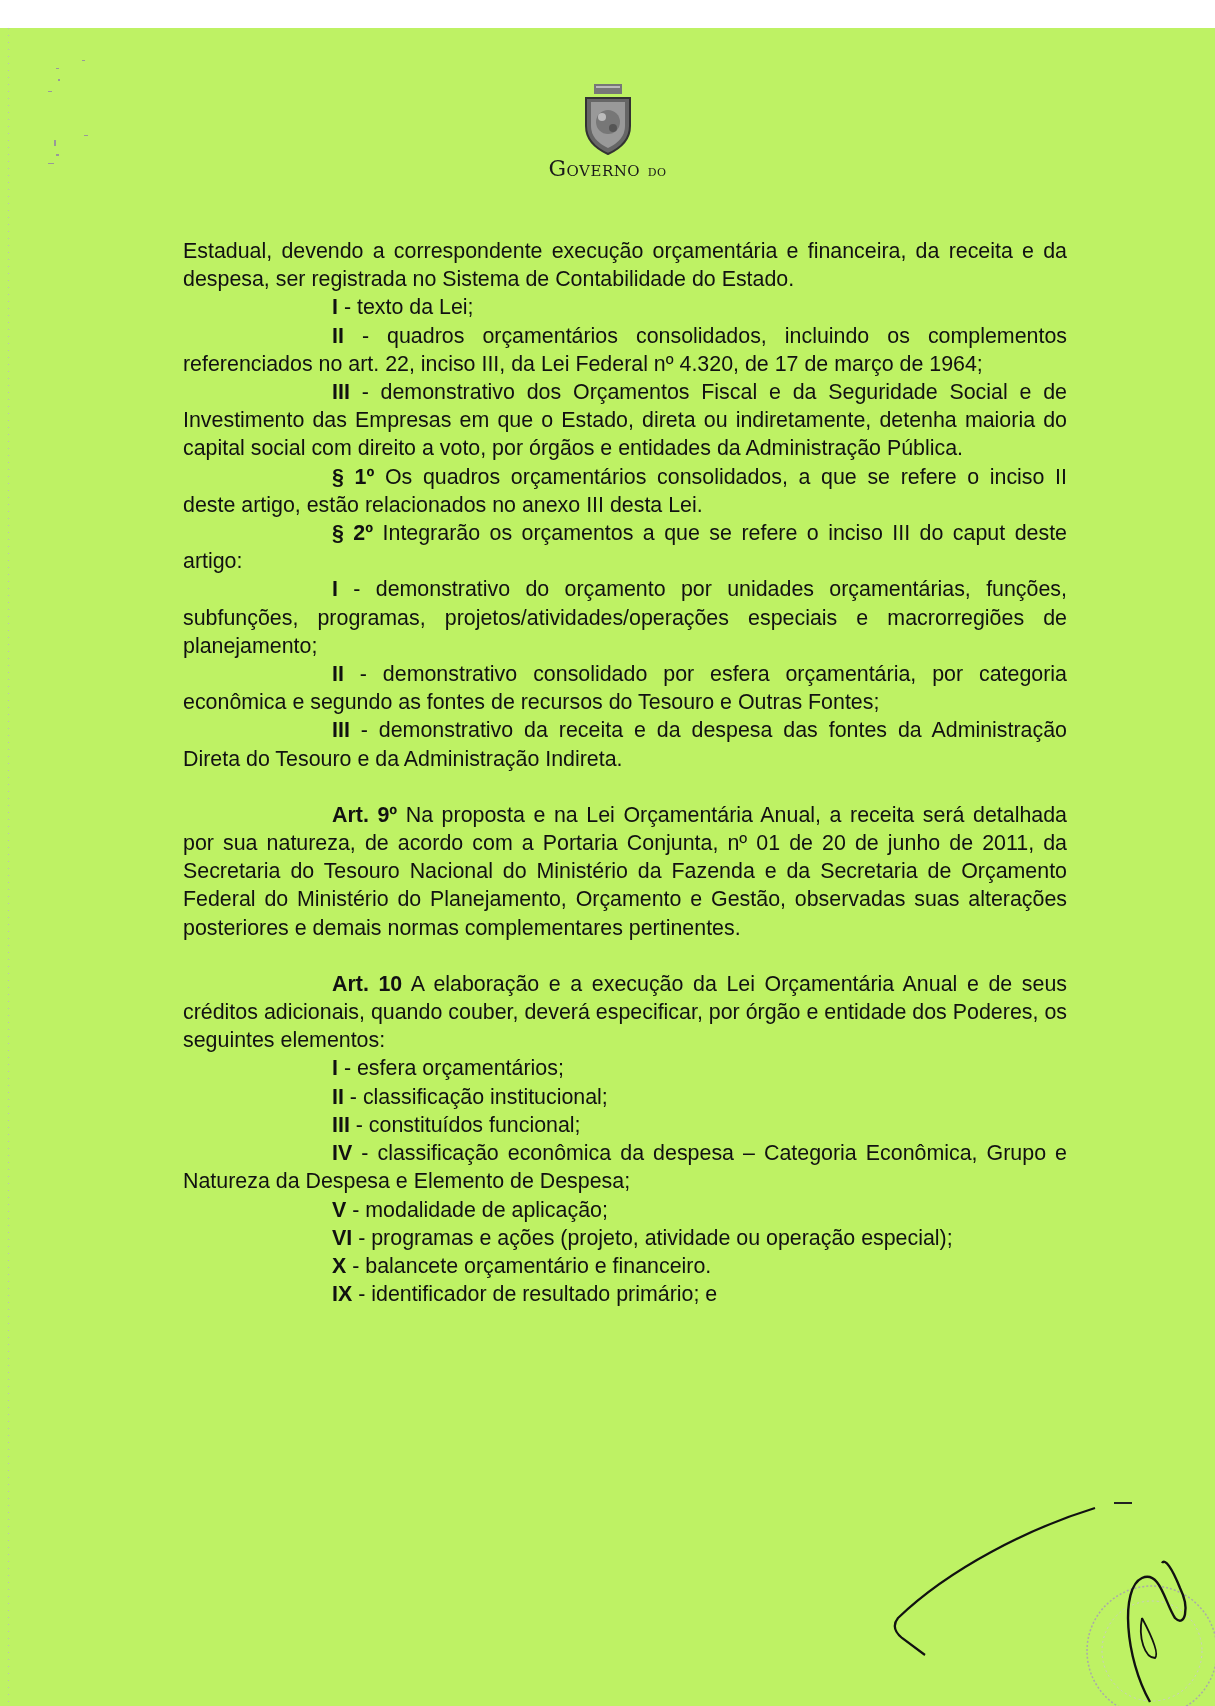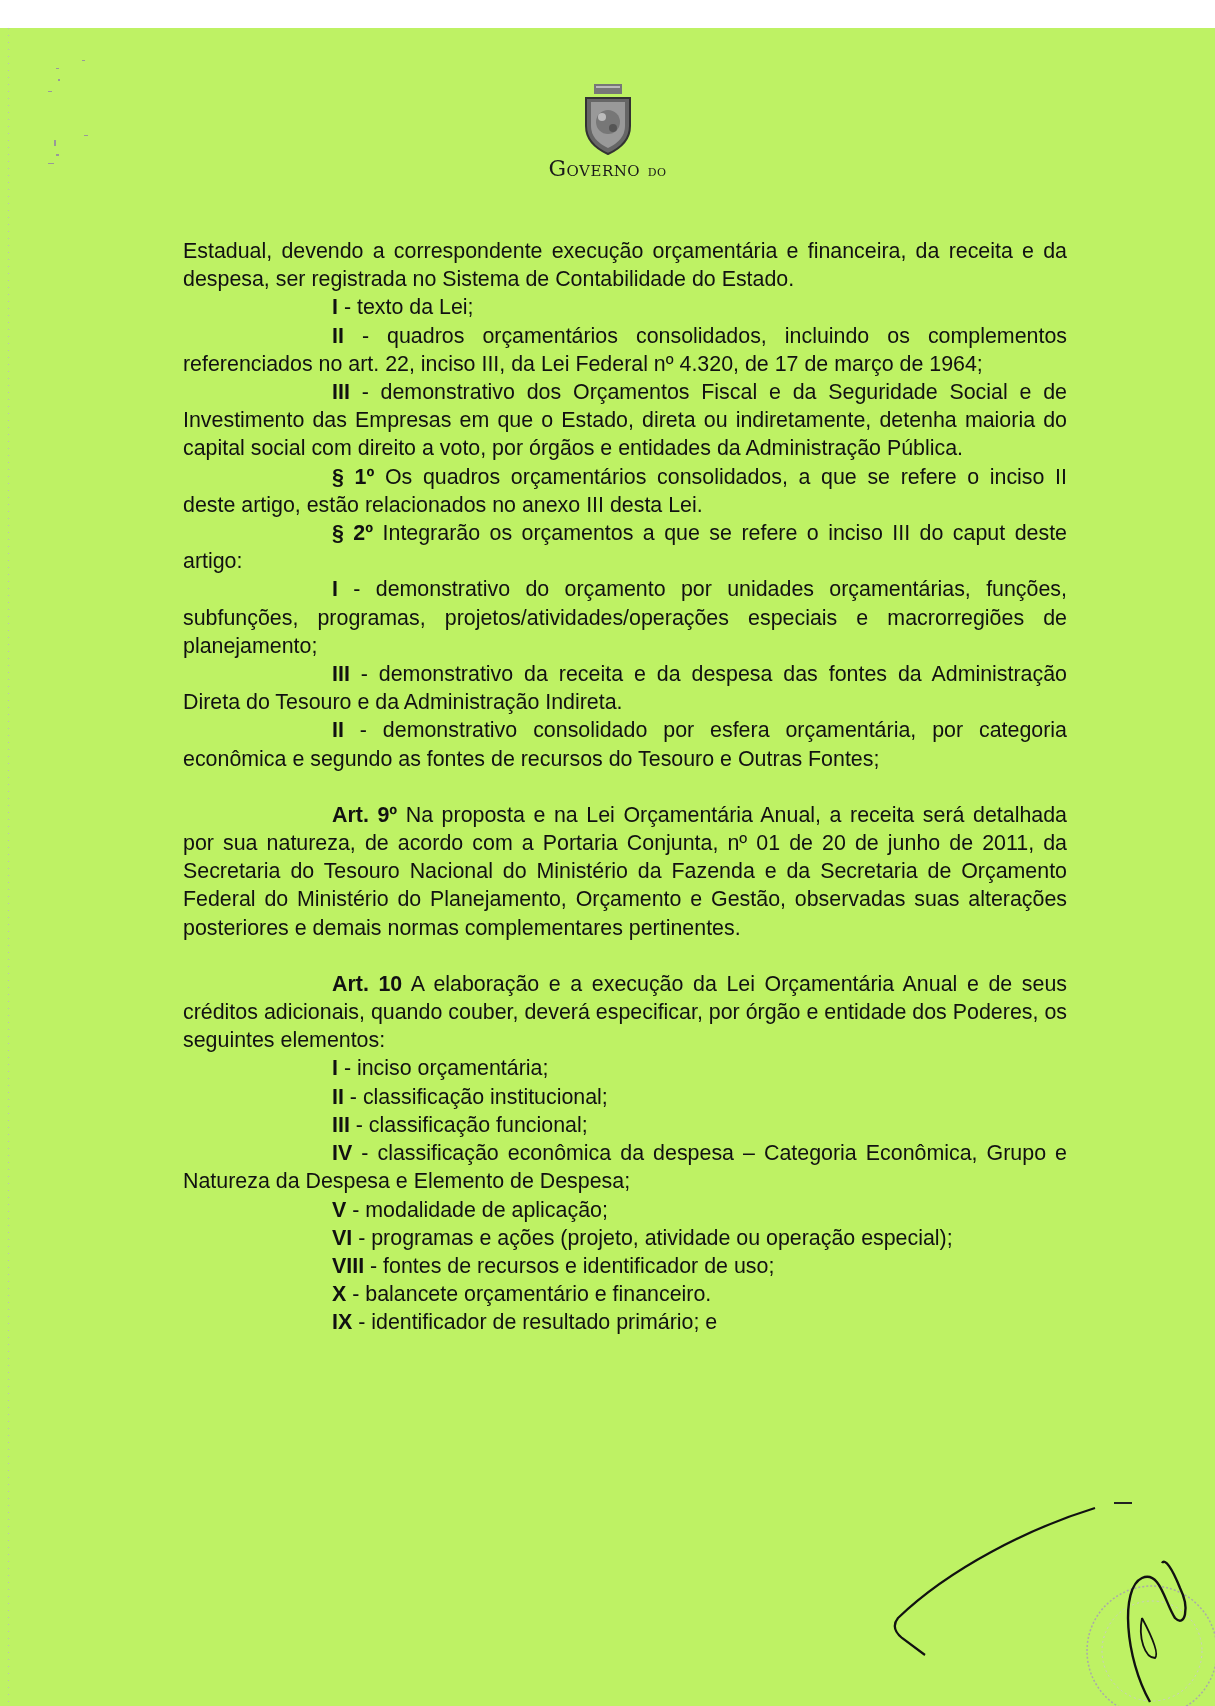--- a/index.html
+++ b/index.html
@@ -59,33 +59,32 @@
 
   <div class="body-text">
     <p>Estadual, devendo a correspondente execução orçamentária e financeira, da receita e da despesa, ser  registrada no Sistema de Contabilidade do Estado.</p>
 
     <p class="list"><b>I</b><span> - texto da Lei;</span></p>
     <p class="ind"><b>II</b><span> - quadros orçamentários consolidados, incluindo os complementos referenciados no art. 22, inciso III, da Lei Federal nº 4.320, de 17 de março de 1964;</span></p>
     <p class="ind"><b>III</b><span> - demonstrativo dos Orçamentos Fiscal e da Seguridade Social e de Investimento das Empresas em que o Estado, direta ou indiretamente, detenha maioria do capital social com direito a voto, por órgãos e entidades da Administração Pública.</span></p>
     <p class="ind"><b>§ 1º</b><span> Os quadros orçamentários consolidados, a que se refere o inciso II deste artigo, estão relacionados no anexo III desta Lei.</span></p>
     <p class="ind"><b>§ 2º</b><span> Integrarão os orçamentos a que se refere o inciso III do caput deste artigo:</span></p>
     <p class="ind"><b>I</b><span> - demonstrativo do orçamento por unidades orçamentárias, funções, subfunções, programas, projetos/atividades/operações especiais e macrorregiões de planejamento;</span></p>
+    <p class="ind"><b>II</b><span> - demonstrativo consolidado por esfera orçamentária, por categoria econômica e segundo as fontes de recursos do Tesouro e Outras Fontes;</span></p>
     <p class="ind"><b>III</b><span> - demonstrativo da receita e da despesa das fontes da Administração Direta do Tesouro e da Administração Indireta.</span></p>
-    <p class="ind"><b>II</b><span> - demonstrativo consolidado por esfera orçamentária, por categoria econômica e segundo as fontes de recursos do Tesouro e Outras Fontes;</span></p>
 
     <p class="ind gap"><b>Art. 9º</b><span> Na proposta e na Lei Orçamentária Anual, a receita será detalhada por sua natureza, de acordo com a Portaria Conjunta, nº 01 de 20 de junho de 2011, da Secretaria do Tesouro Nacional do Ministério da Fazenda e da Secretaria de Orçamento Federal do Ministério do Planejamento, Orçamento e Gestão, observadas suas alterações posteriores e demais normas complementares pertinentes.</span></p>
 
     <p class="ind gap"><b>Art. 10</b><span> A elaboração e a execução da Lei Orçamentária Anual e de seus créditos adicionais, quando couber, deverá especificar, por órgão e entidade dos Poderes, os seguintes elementos:</span></p>
-    <p class="list"><b>I</b><span> - inciso orçamentária;</span></p>
+    <p class="list"><b>I</b><span> - esfera orçamentários;</span></p>
     <p class="list"><b>II</b><span> - classificação institucional;</span></p>
-    <p class="list"><b>III</b><span> - classificação funcional;</span></p>
+    <p class="list"><b>III</b><span> - constituídos funcional;</span></p>
     <p class="ind"><b>IV</b><span> - classificação econômica da despesa – Categoria Econômica, Grupo e Natureza da Despesa e Elemento de Despesa;</span></p>
     <p class="list"><b>V</b><span> - modalidade de aplicação;</span></p>
     <p class="list"><b>VI</b><span> - programas e ações (projeto, atividade ou operação especial);</span></p>
-    <p class="list"><b>VIII</b><span> - fontes de recursos e identificador de uso;</span></p>
     <p class="list"><b>X</b><span> - balancete orçamentário e financeiro.</span></p>
     <p class="list"><b>IX</b><span> - identificador de resultado primário; e</span></p>
   </div>
 
   <div class="dash-mark"></div>
 
   <svg class="signature" viewBox="0 0 335 266">
     <g>
       <circle cx="272" cy="183" r="65" fill="none" stroke="#aaa" stroke-width="1.5" stroke-dasharray="2 2"></circle>
       <circle cx="272" cy="183" r="50" fill="none" stroke="#ccc" stroke-width="1" stroke-dasharray="2 3"></circle>

